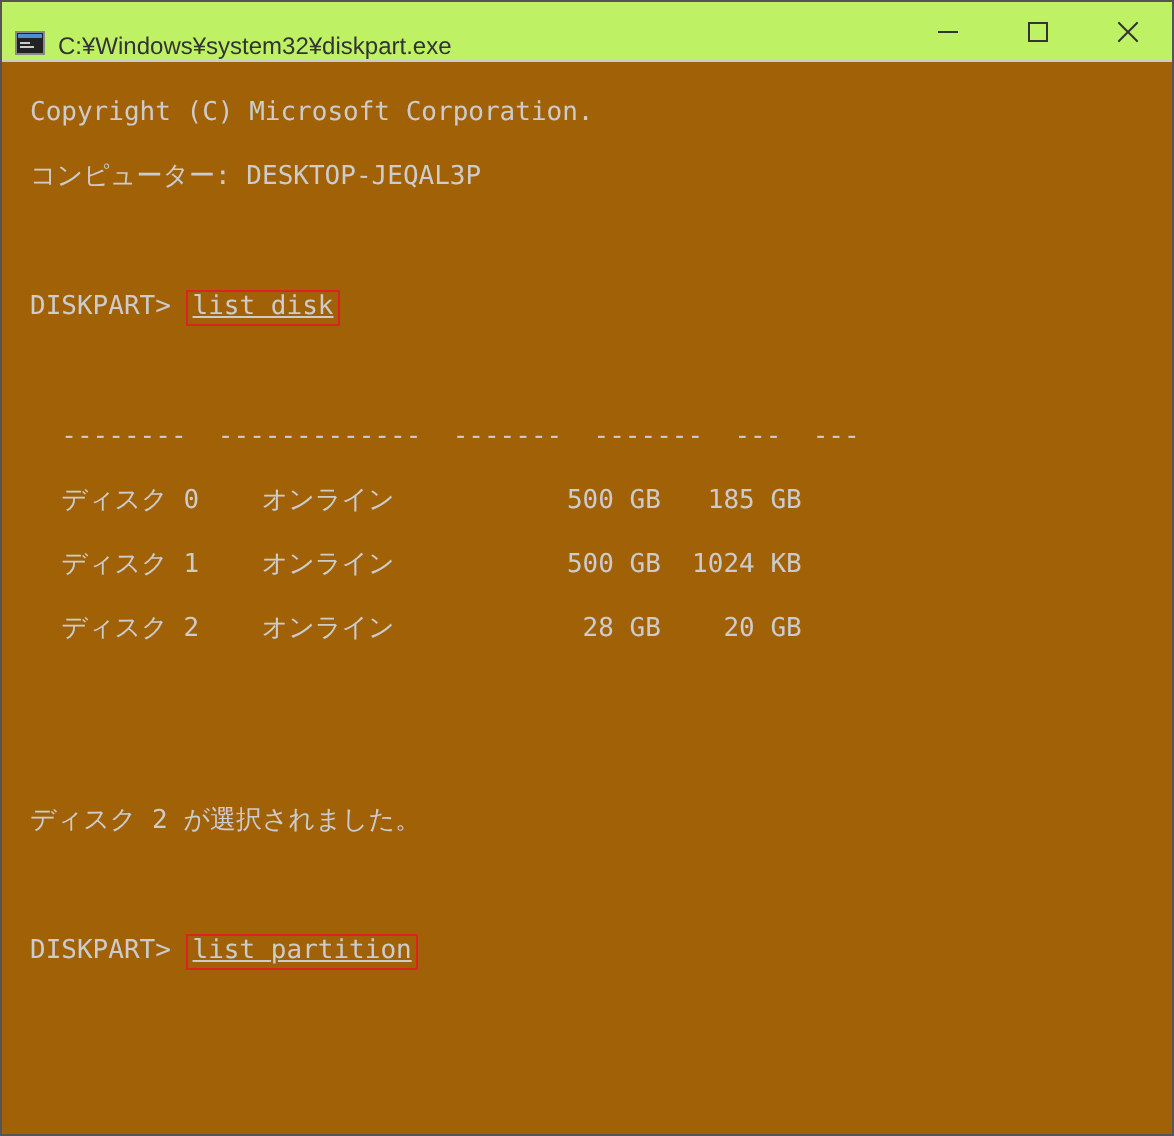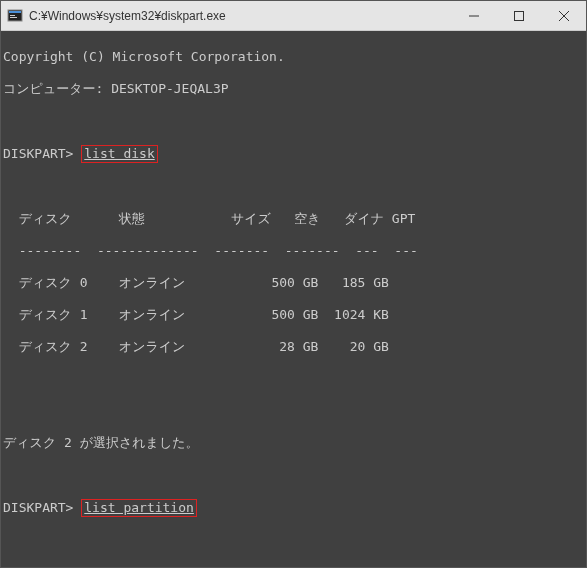--- a/index.html
+++ b/index.html
@@ -11,23 +11,23 @@
 }
 .window {
   width: 587px;
   height: 568px;
   border: 1px solid #555;
   display: flex;
   flex-direction: column;
 }
 .titlebar {
   height: 30px;
-  background: #e5e5e5;
+  background: #bef264;
   display: flex;
-  align-items: center;
+  align-items: flex-end;
   border-bottom: 1px solid #ccc;
 }
 .title-icon {
   width: 16px;
   height: 16px;
   margin: 0 6px;
   display: inline-block;
 }
 .title-text {
   flex: 1;
@@ -41,23 +41,23 @@
   height: 29px;
   display: flex;
   align-items: center;
   justify-content: center;
   font-size: 10px;
   color: #333;
 }
 .win-btn svg { display: block; }
 .terminal {
   flex: 1;
-  background: #404040;
+  background: #a16207;
   color: #ccc;
-  padding: 2px 2px;
+  padding: 2px 14px;
   font-size: 13px;
   line-height: 16px;
   white-space: pre;
   overflow: hidden;
   position: relative;
 }
 .line { display: block; min-height: 16px; }
 .prompt { color: #ccc; }
 .cmd-box {
   border: 1px solid #d22;
@@ -99,21 +99,20 @@
       </div>
     </div>
   </div>
 
   <div class="terminal">
 <span class="line">Copyright (C) Microsoft Corporation.</span>
 <span class="line">コンピューター: DESKTOP-JEQAL3P</span>
 <span class="line"></span>
 <span class="line"><span class="prompt">DISKPART&gt;</span> <span class="cmd-box">list disk</span></span>
 <span class="line"></span>
-<span class="line">  ディスク      状態           サイズ   空き   ダイナ GPT</span>
 <span class="line">  --------  -------------  -------  -------  ---  ---</span>
 <span class="line">  ディスク 0    オンライン           500 GB   185 GB</span>
 <span class="line">  ディスク 1    オンライン           500 GB  1024 KB</span>
 <span class="line">  ディスク 2    オンライン            28 GB    20 GB</span>
 <span class="line"></span>
 <span class="line"></span>
 <span class="line">ディスク 2 が選択されました。</span>
 <span class="line"></span>
 <span class="line"><span class="prompt">DISKPART&gt;</span> <span class="cmd-box">list partition</span></span>
 

